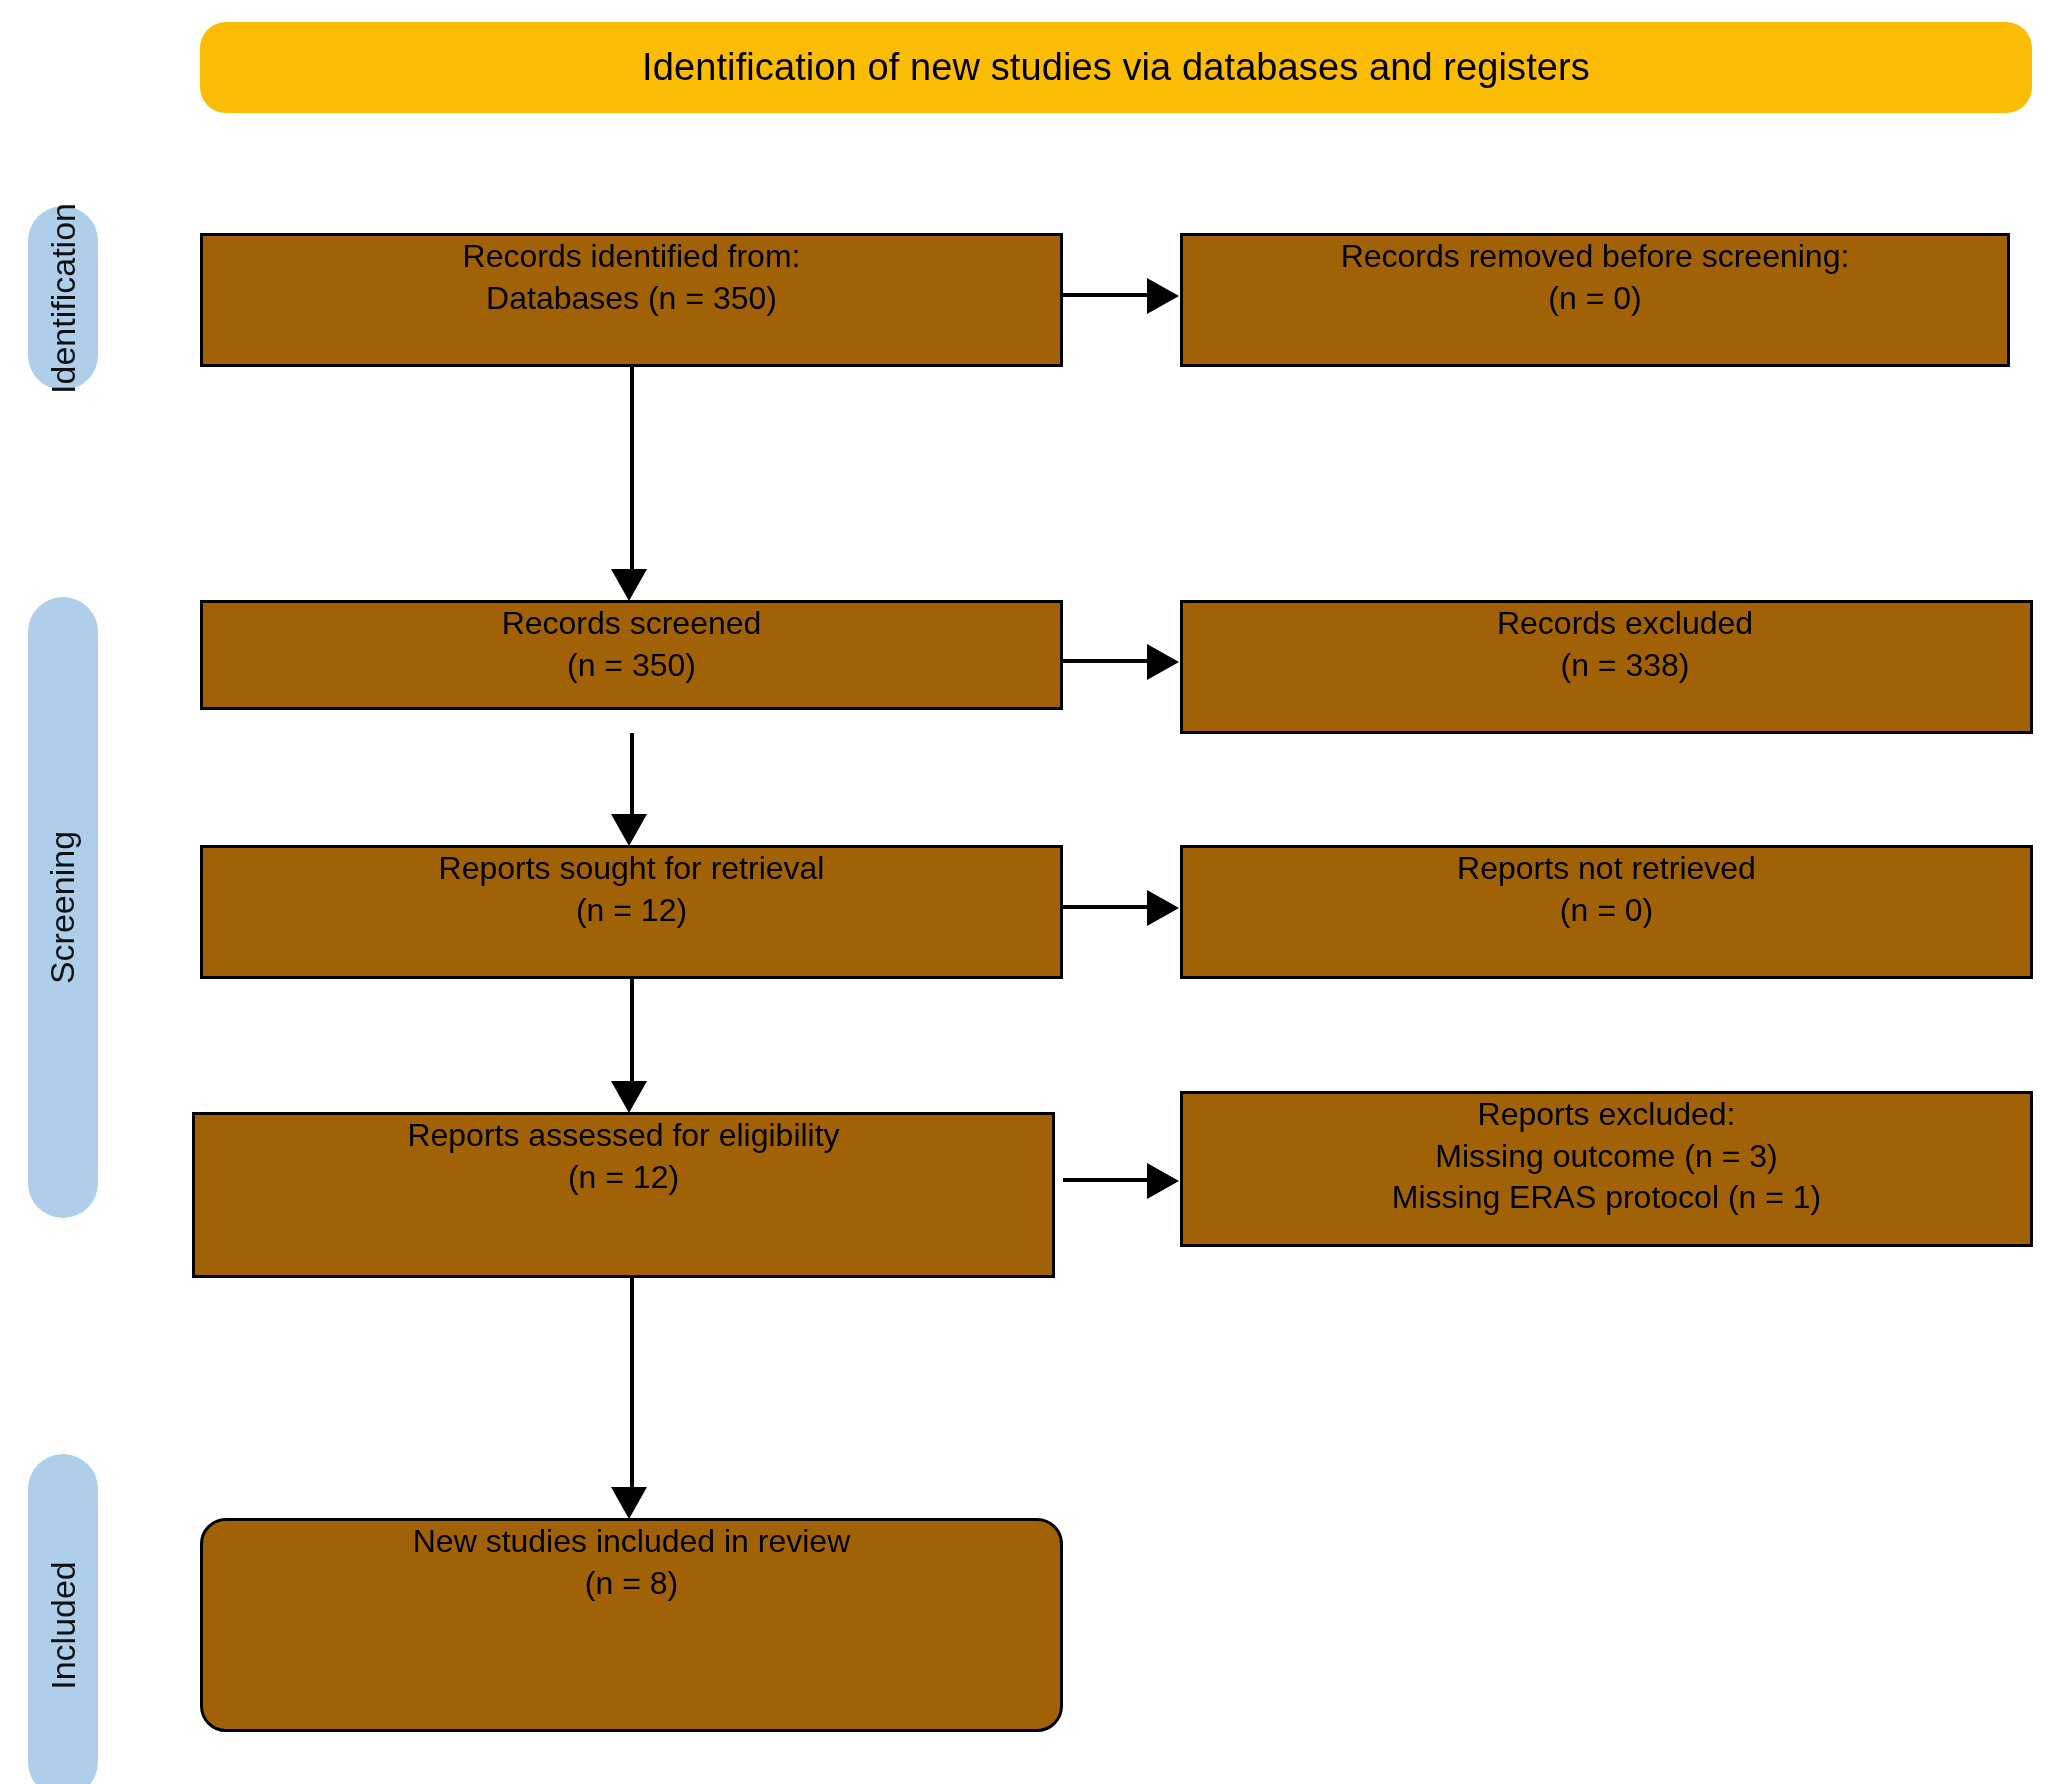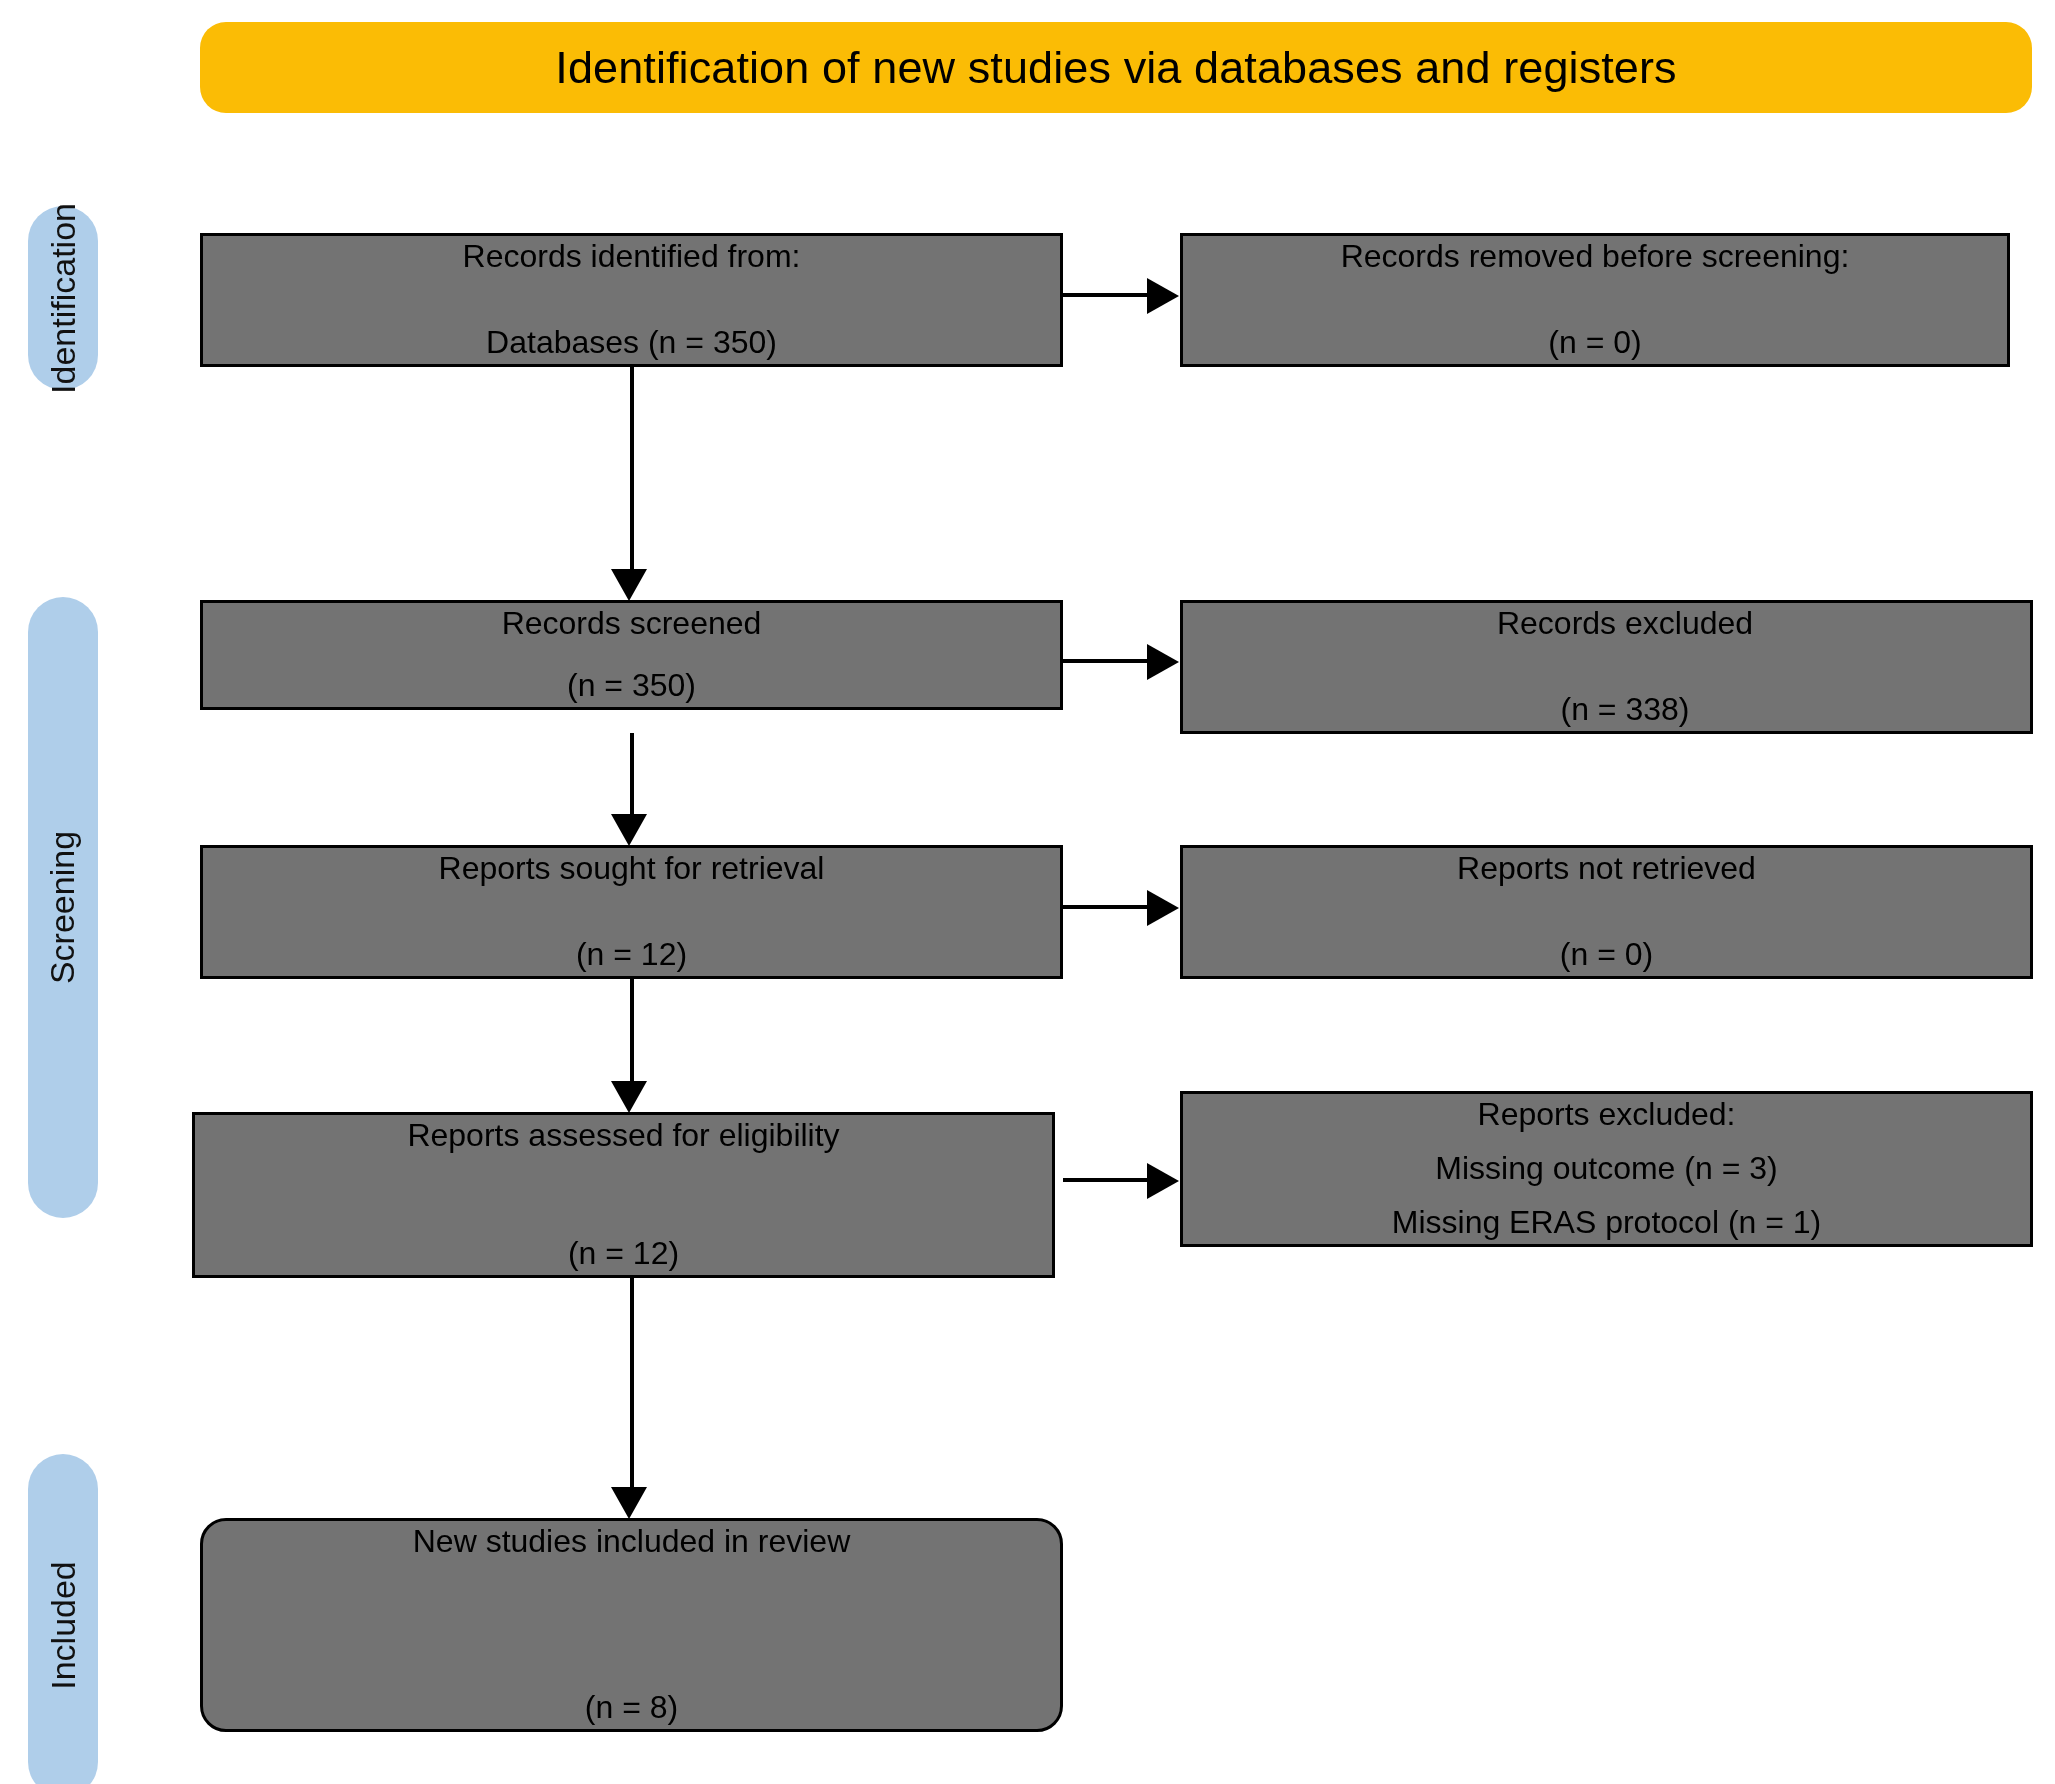--- a/index.html
+++ b/index.html
@@ -18,21 +18,21 @@
   
   .banner{
     position:absolute;
     left:200px; top:22px;
     width:1832px; height:91px;
     background:#FBBC05;
     border-radius:26px;
     display:flex;align-items:center;justify-content:center;
   }
   .banner-text{
-    font-size:45px;
+    font-size:38px;
     color:#000000;
     letter-spacing:0.1px;
     white-space:nowrap;
   }
 
   
   .phase{
     position:absolute;
     left:28px;
     width:70px;
@@ -57,29 +57,28 @@
   .phase-text{
     transform:rotate(-90deg);
     white-space:nowrap;
     font-size:34px;
     color:#111111;
   }
 
   
   .box{
     position:absolute;
-    background:#737373;
+    background:#a16207;
     border:3.1px solid #000000;
     box-sizing:border-box;
     display:flex;
     flex-direction:column;
     align-items:center;
-    justify-content:space-between;
+    justify-content:flex-start;
     text-align:center;
-    gap:8px;
   }
   .box .line{
     font-size:32px;
     color:#000000;
     line-height:1.30;
     white-space:nowrap;
   }
 
   #box-identified        { left:200px;  top:233px;  width:863px; height:134px; }
   #box-removed           { left:1180px; top:233px;  width:830px; height:134px; }

